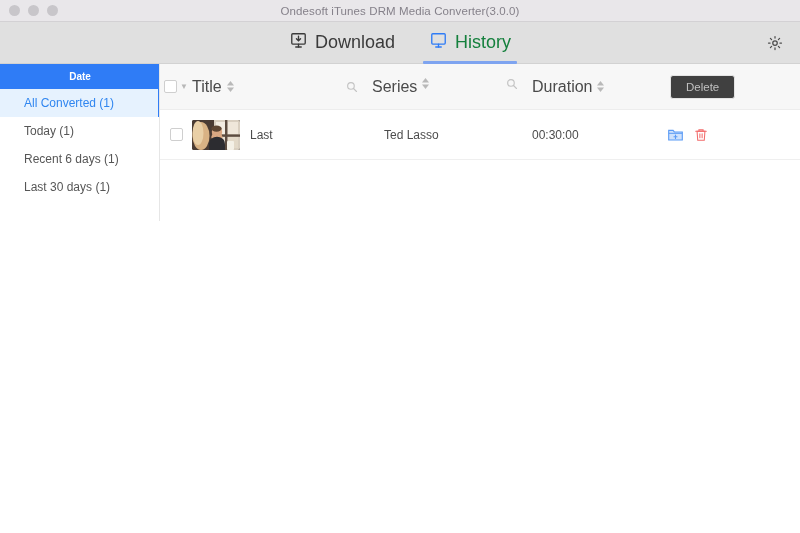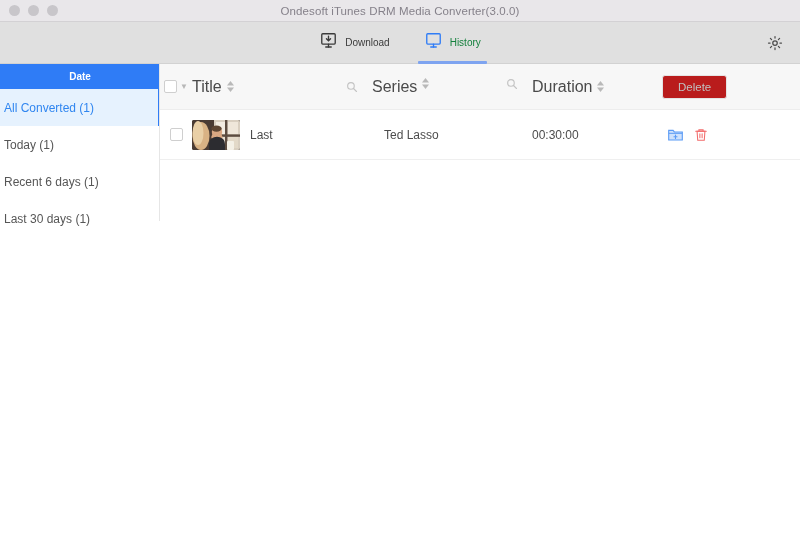--- a/index.html
+++ b/index.html
@@ -35,21 +35,21 @@
     border-bottom: 1px solid #d2d2d2;
     display: flex; align-items: center; justify-content: center;
     position: relative;
   }
   .tabs { display: flex; align-items: center; gap: 30px; }
   .tab {
     display: flex; align-items: center; gap: 7px;
     height: 42px; position: relative;
     cursor: default; padding: 0 2px;
   }
-  .tab-label { font-size: 10px; color: #3b3b3b; }
+  .tab-label { font-size: 18px; color: #3b3b3b; }
   .tab.active .tab-label { color: #15803d; }
   .tab.active::after {
     content: ""; position: absolute; left: -4px; right: -4px; bottom: 0;
     height: 3px; background: #7ea4f0; border-radius: 1px;
   }
   .gear-btn {
     position: absolute; right: 14px; top: 50%; transform: translateY(-50%);
     width: 22px; height: 22px; display: flex; align-items: center; justify-content: center;
   }
 
@@ -61,22 +61,22 @@
   .sidebar::after {
     content: ""; position: absolute; right: 0; top: 0;
     width: 1px; height: 157px; background: #e6e6e6;
   }
   .side-head {
     height: 25px; background: #2f7cf6; color: #fff;
     display: flex; align-items: center; justify-content: center;
     font-size: 10px; font-weight: bold;
   }
   .side-item {
-    height: 37px; display: flex; align-items: center;
-    padding-left: 4px; font-size: 12px; color: #565656;
+    height: 28px; display: flex; align-items: center;
+    padding-left: 24px; font-size: 12px; color: #565656;
     position: relative; cursor: default;
   }
   .side-item.selected { background: #e6f2fe; color: #3086f0; }
   .side-item.selected::after {
     content: ""; position: absolute; right: 0; top: 0; bottom: 0;
     width: 2px; background: #2f7cf6;
   }
 
   
   .content { flex: 1 1 auto; display: flex; flex-direction: column; min-width: 0; }
@@ -90,21 +90,22 @@
   .chev-dn { color: #b8b8b8; font-size: 8px; line-height: 1; }
   .col-title { flex: 0 0 180px; display: flex; align-items: center; }
   .col-series { flex: 0 0 160px; display: flex; align-items: flex-start; }
   .col-duration { flex: 0 0 130px; display: flex; align-items: center; }
   .col-actions { flex: 1 1 auto; display: flex; align-items: center; justify-content: flex-start; }
   .hlabel { font-size: 16px; color: #4a4a4a; }
   .sorter { display: inline-flex; flex-direction: column; margin-left: 5px; gap: 1px; }
   .search-ic { margin-left: auto; margin-right: 14px; display: flex; }
 
   .del-btn {
-    border: 1px solid #e4e4e4; background: #b91c1c;
+    margin-left: 8px;
+    border: 1px solid #e4e4e4; background: #404040;
     color: #c0c0c0; font-size: 11.5px;
     padding: 5px 15px; border-radius: 3px;
     font-family: "Liberation Sans", sans-serif;
   }
 
   .trow {
     height: 50px; flex: 0 0 50px; background: #fff;
     border-bottom: 1px solid #efefef; display: flex; align-items: center;
   }
   .thumb {

